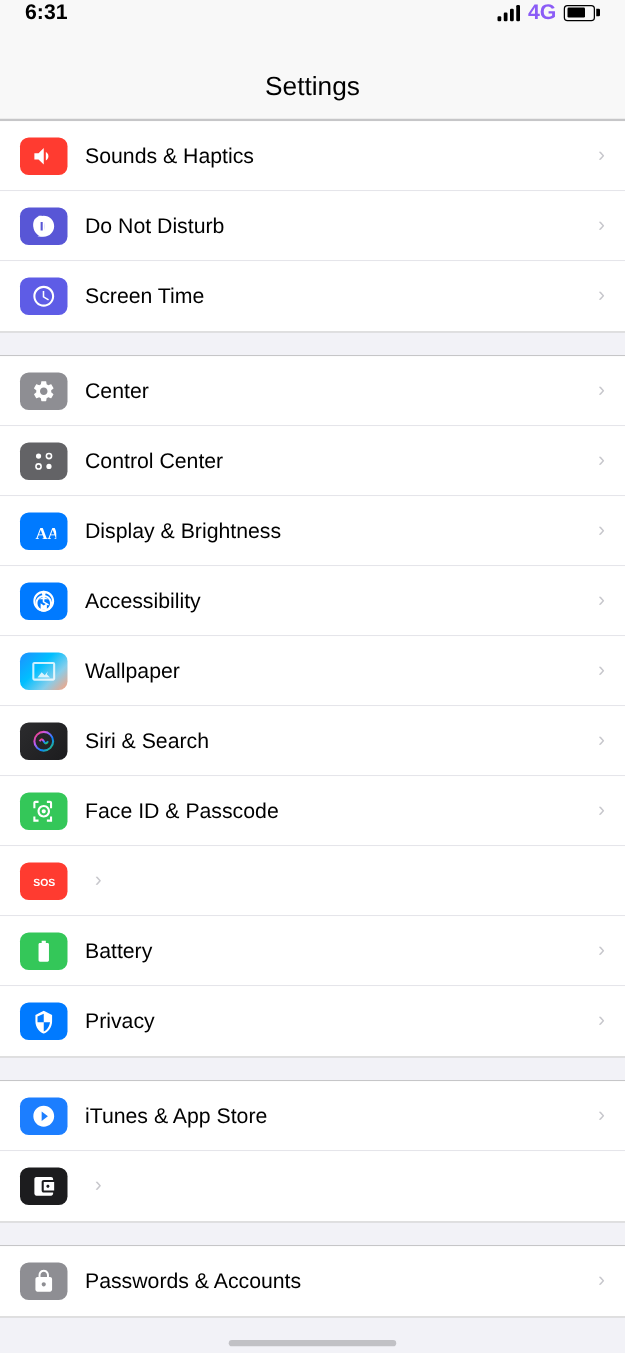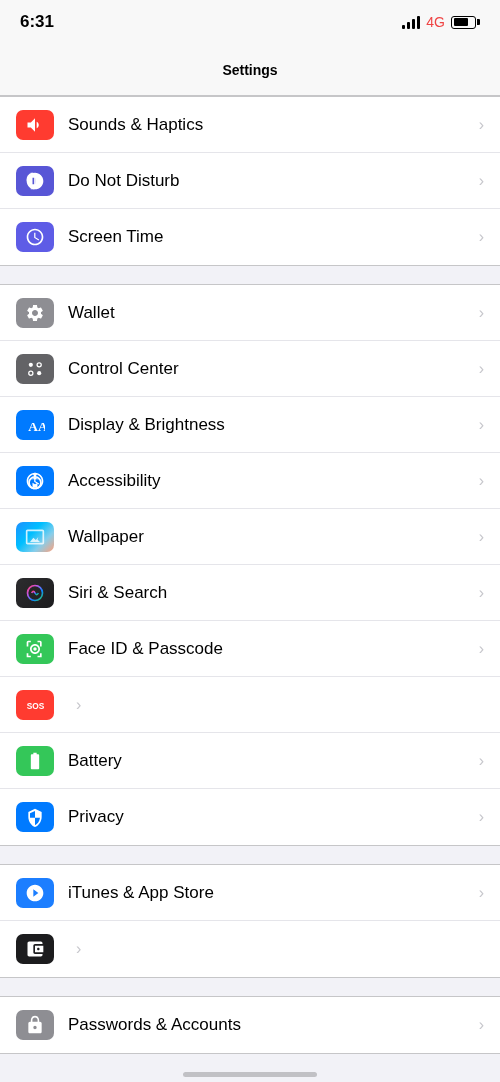--- a/index.html
+++ b/index.html
@@ -14,21 +14,21 @@
       min-height: 1082px;
       background: #f2f2f7;
       font-family: -apple-system, 'SF Pro Text', 'Helvetica Neue', Arial, sans-serif;
       overflow-x: hidden;
     }
 
     .status-bar {
       background: #f8f8f8;
       height: 44px;
       display: flex;
-      align-items: center;
+      align-items: flex-start;
       justify-content: space-between;
       padding: 0 20px;
     }
 
     .status-time {
       font-size: 17px;
       font-weight: 600;
       color: #000;
     }
 
@@ -45,23 +45,23 @@
       height: 14px;
     }
 
     .signal-bar {
       width: 3px;
       background: #000;
       border-radius: 1px;
     }
 
     .network-label {
-      font-size: 14px;
-      font-weight: 400;
-      color: #ef4444;
+      font-size: 17px;
+      font-weight: 700;
+      color: #8b5cf6;
     }
 
     .battery-icon {
       display: flex;
       align-items: center;
     }
 
     .battery-body {
       width: 25px;
       height: 13px;
@@ -91,22 +91,22 @@
     .nav-header {
       background: #f8f8f8;
       height: 52px;
       display: flex;
       align-items: center;
       justify-content: center;
       border-bottom: 1px solid #c6c6c8;
     }
 
     .nav-title {
-      font-size: 14px;
-      font-weight: 700;
+      font-size: 21px;
+      font-weight: 400;
       color: #000;
     }
 
     .settings-group {
       background: #fff;
       border-top: 1px solid #c6c6c8;
       border-bottom: 1px solid #c6c6c8;
       margin-bottom: 18px;
     }
 
@@ -244,21 +244,21 @@
 </div>
 
 <div class="settings-group">
 
   <div class="settings-row">
     <div class="icon-wrap icon-gray">
       <svg viewBox="0 0 24 24" fill="white">
         <path d="M19.14,12.94c0.04-0.3,0.06-0.61,0.06-0.94c0-0.32-0.02-0.64-0.07-0.94l2.03-1.58c0.18-0.14,0.23-0.41,0.12-0.61 l-1.92-3.32c-0.12-0.22-0.37-0.29-0.59-0.22l-2.39,0.96c-0.5-0.38-1.03-0.7-1.62-0.94L14.4,2.81c-0.04-0.24-0.24-0.41-0.48-0.41 h-3.84c-0.24,0-0.43,0.17-0.47,0.41L9.25,5.35C8.66,5.59,8.12,5.92,7.63,6.29L5.24,5.33c-0.22-0.08-0.47,0-0.59,0.22L2.74,8.87 C2.62,9.08,2.66,9.34,2.86,9.48l2.03,1.58C4.84,11.36,4.8,11.69,4.8,12s0.02,0.64,0.07,0.94l-2.03,1.58 c-0.18,0.14-0.23,0.41-0.12,0.61l1.92,3.32c0.12,0.22,0.37,0.29,0.59,0.22l2.39-0.96c0.5,0.38,1.03,0.7,1.62,0.94l0.36,2.54 c0.05,0.24,0.24,0.41,0.48,0.41h3.84c0.24,0,0.44-0.17,0.47-0.41l0.36-2.54c0.59-0.24,1.13-0.56,1.62-0.94l2.39,0.96 c0.22,0.08,0.47,0,0.59-0.22l1.92-3.32c0.12-0.22,0.07-0.47-0.12-0.61L19.14,12.94z M12,15.6c-1.98,0-3.6-1.62-3.6-3.6 s1.62-3.6,3.6-3.6s3.6,1.62,3.6,3.6S13.98,15.6,12,15.6z"></path>
       </svg>
     </div>
-    <span class="row-label">Wallet</span>
+    <span class="row-label">Center</span>
     <span class="chevron">›</span>
   </div>
 
   <div class="settings-row">
     <div class="icon-wrap" style="background:#636366;">
       <svg viewBox="0 0 24 24" fill="white">
         <circle cx="7" cy="7" r="2.5"></circle>
         <circle cx="17" cy="7" r="2.5" fill="none" stroke="white" stroke-width="1.5"></circle>
         <circle cx="7" cy="17" r="2.5" fill="none" stroke="white" stroke-width="1.5"></circle>
         <circle cx="17" cy="17" r="2.5"></circle>

